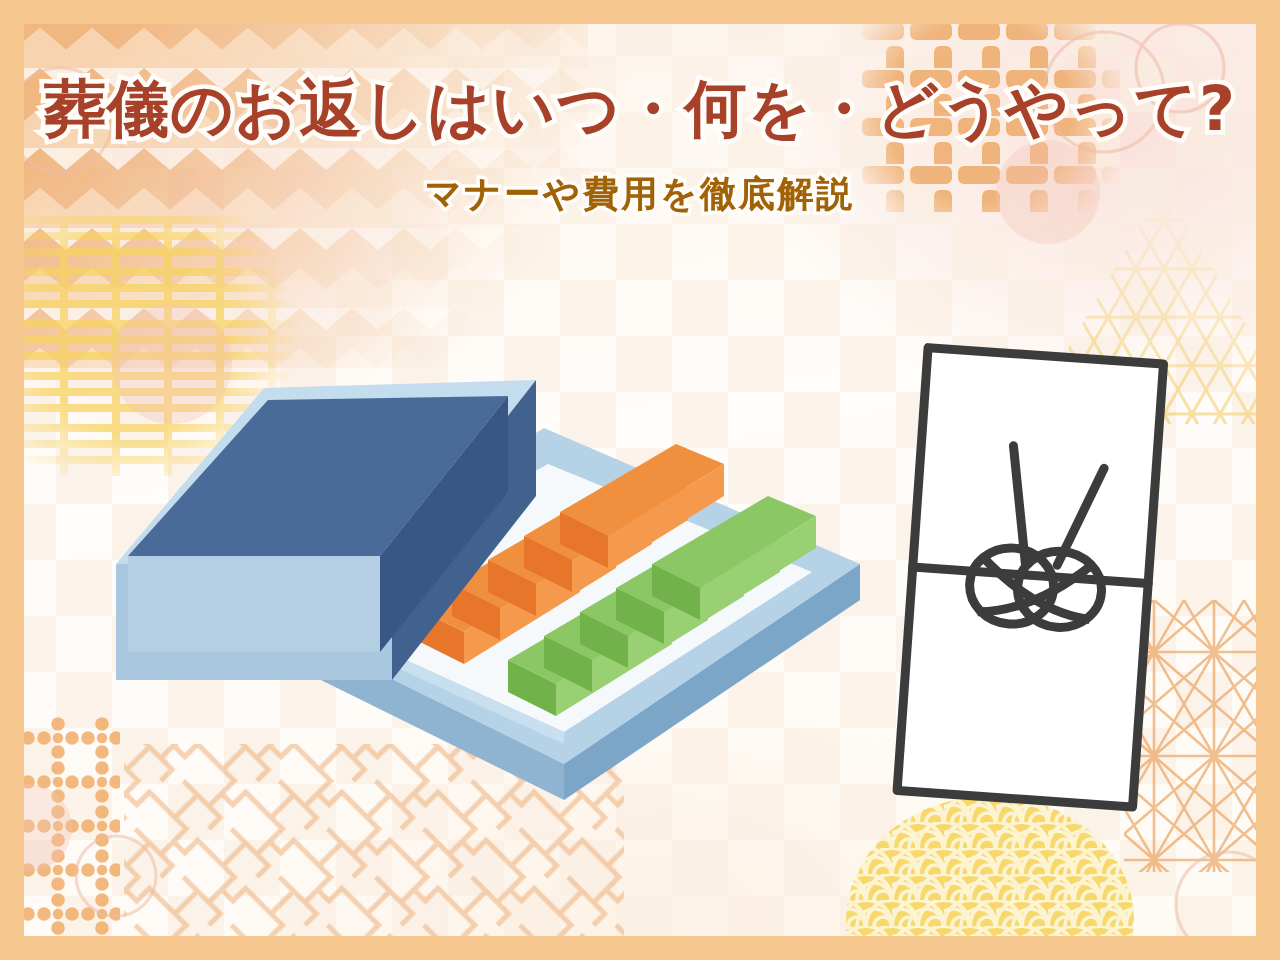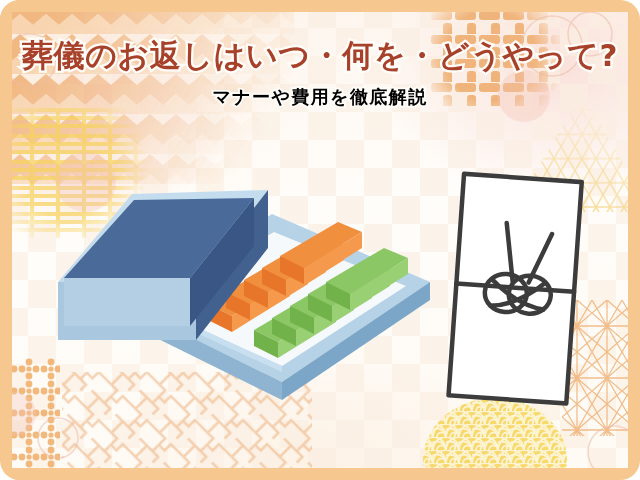--- a/index.html
+++ b/index.html
@@ -7,21 +7,20 @@
     padding: 0;
     background: #ffffff;
   }
   #canvas {
     position: relative;
     width: 640px;
     height: 480px;
     overflow: hidden;
     background: #fdfaf6;
     font-family: "DejaVu Sans", "Liberation Sans", sans-serif;
-    border-radius: 20px;
   }
 
   
   .bg-layer {
     position: absolute;
     pointer-events: none;
   }
   #bg-base {
     inset: 0;
     background:
@@ -114,21 +113,21 @@
     color: #a8412a;
     -webkit-text-stroke: 4.5px #fffdf9;
     paint-order: stroke fill;
     white-space: nowrap;
   }
   #page-subtitle {
     margin: 12px 0 0 0;
     font-size: 18px;
     font-weight: 700;
     letter-spacing: 1.4px;
-    color: #000000;
+    color: #a16207;
     -webkit-text-stroke: 3.5px #fffdf9;
     paint-order: stroke fill;
     white-space: nowrap;
   }
 
   
   #gift-box-illustration {
     position: absolute;
     left: 58px; top: 186px;
     width: 380px; height: 230px;

